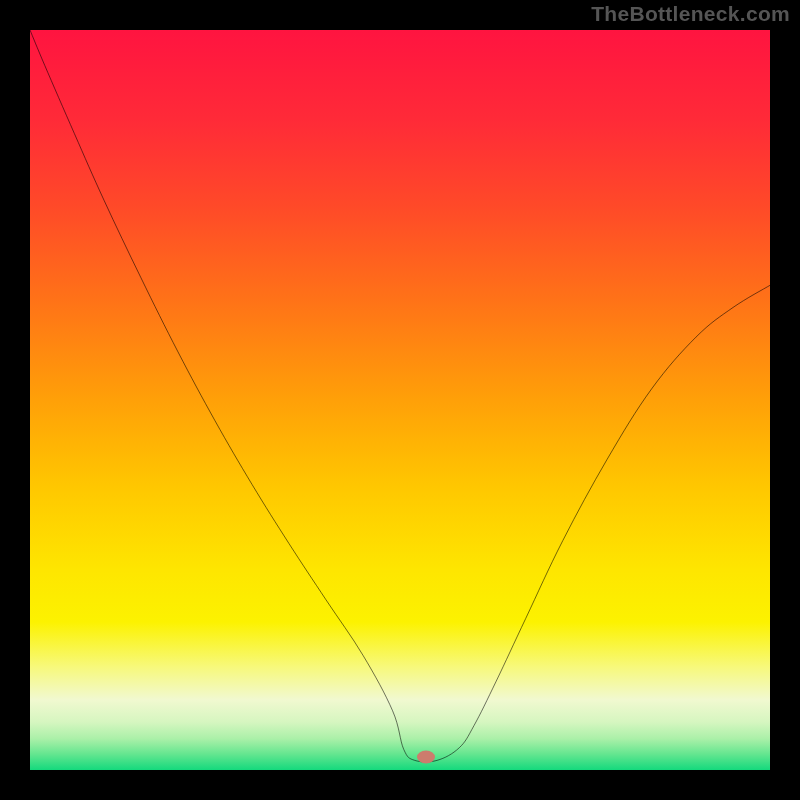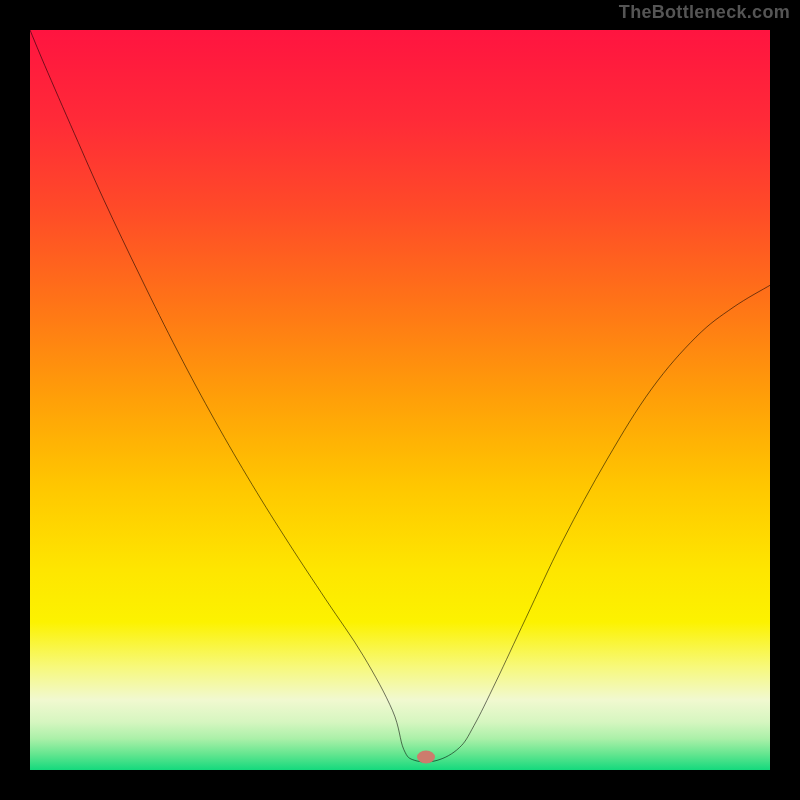--- a/index.html
+++ b/index.html
@@ -15,21 +15,21 @@
     position: relative;
     width: 800px;
     height: 800px;
     background: #000;
   }
   .watermark {
     position: absolute;
     top: 2px;
     right: 10px;
     color: #555;
-    font-size: 18px;
+    font-size: 21px;
     font-weight: bold;
     letter-spacing: 0.3px;
     z-index: 50;
   }
   .plot-area {
     position: absolute;
     left: 30px;
     top: 30px;
     width: 740px;
     height: 740px;

